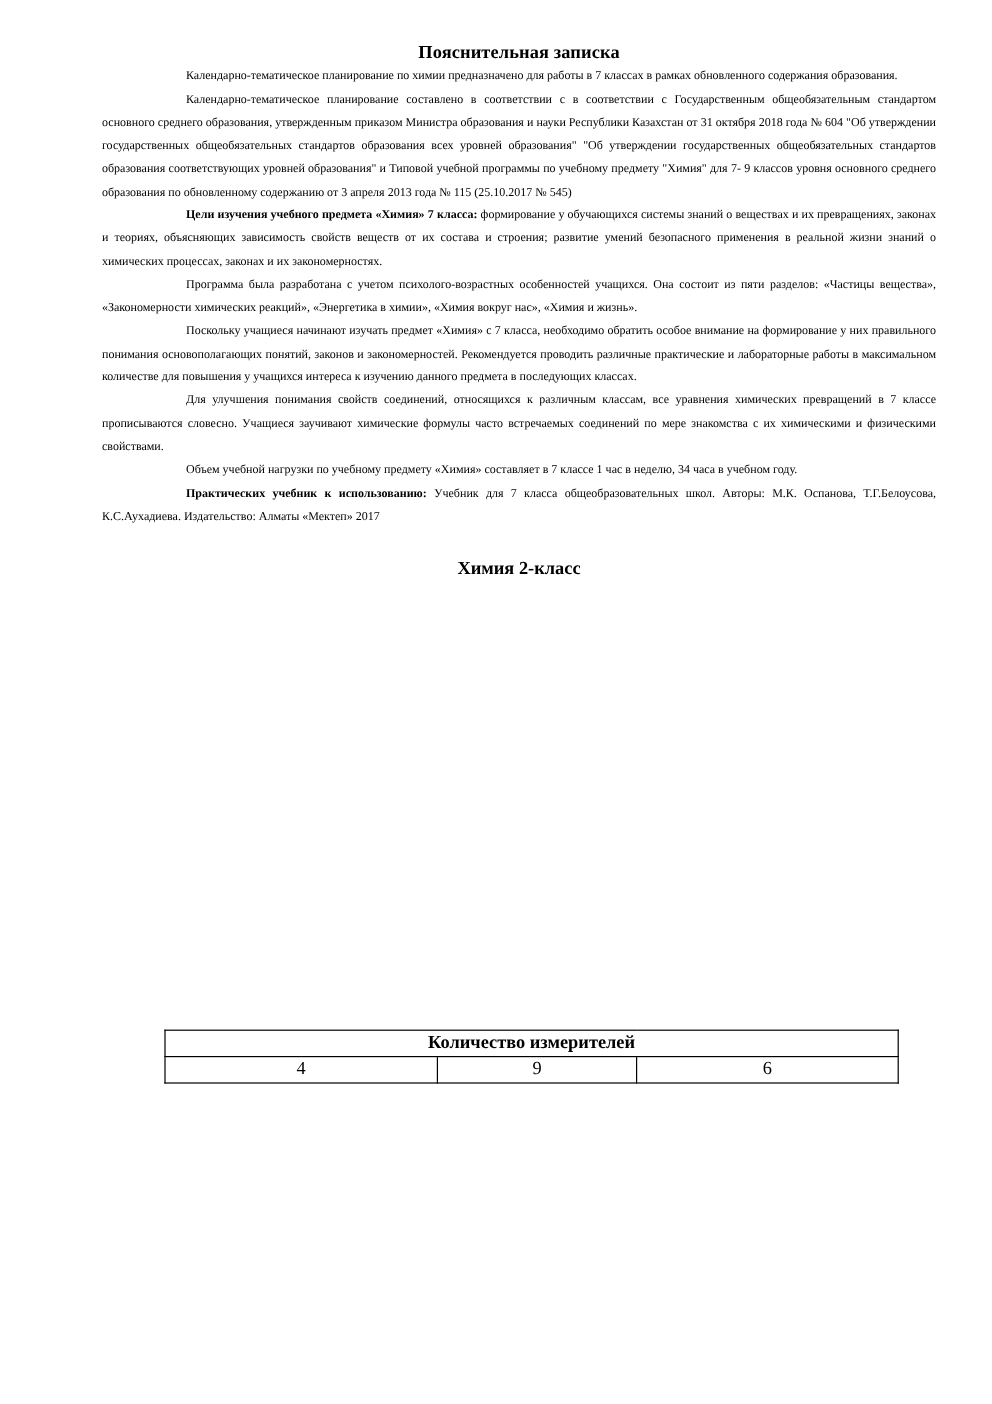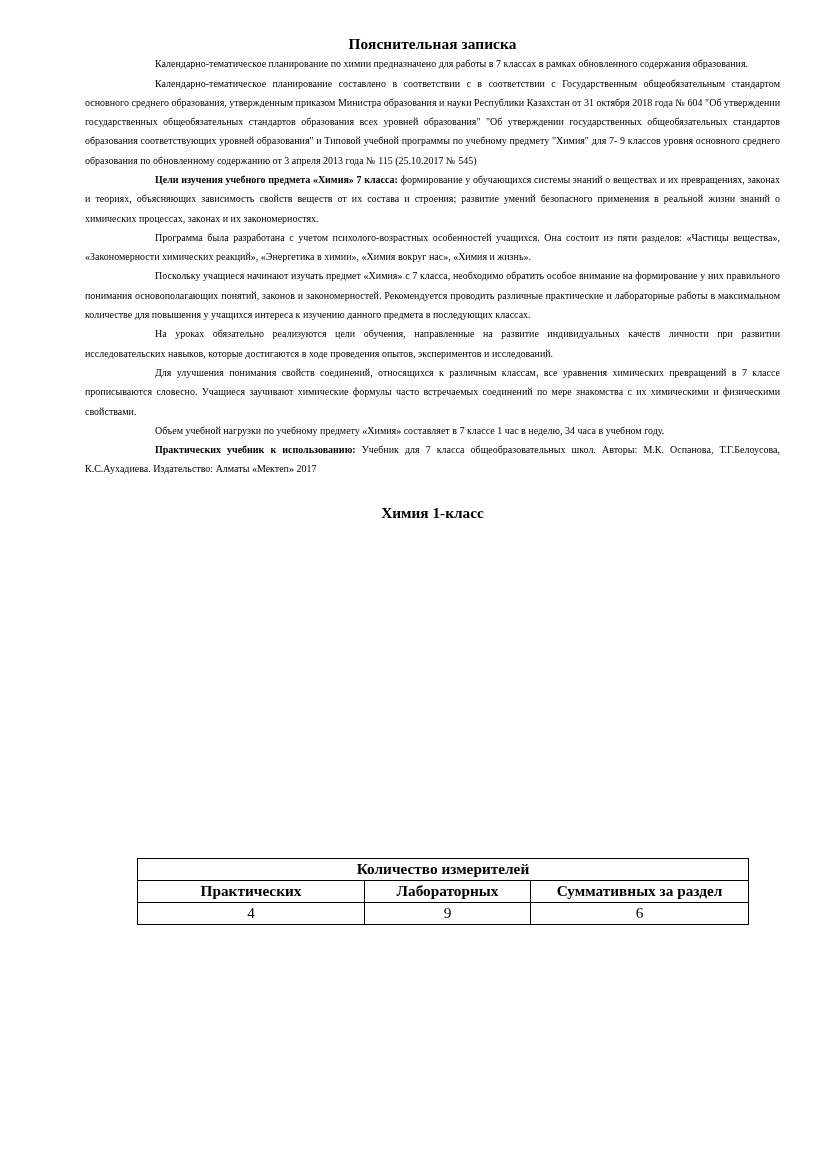--- a/index.html
+++ b/index.html
@@ -117,57 +117,49 @@
 
     <p class="para">
       <span>Программа была разработана с учетом психолого-возрастных особенностей учащихся. Она состоит из пяти разделов: «Частицы вещества», «Закономерности химических реакций», «Энергетика в химии», «Химия вокруг нас», «Химия и жизнь».</span>
     </p>
 
 
     <p class="para">
       <span>Поскольку учащиеся начинают изучать предмет «Химия» с 7 класса, необходимо обратить особое внимание на формирование у них правильного понимания основополагающих понятий, законов и закономерностей. Рекомендуется проводить различные практические и лабораторные работы в максимальном количестве для повышения у учащихся интереса к изучению данного предмета в последующих классах.</span>
     </p>
 
-    <p class="para">
-      <span>На уроках обязательно реализуются цели обучения, направленные на развитие индивидуальных качеств личности при развитии исследовательских навыков, которые достигаются в ходе проведения опытов, экспериментов и исследований.</span>
-    </p>
 
     <p class="para">
       <span>Для улучшения понимания свойств соединений, относящихся к различным классам, все уравнения химических превращений в 7 классе прописываются словесно. Учащиеся заучивают химические формулы часто встречаемых соединений по мере знакомства с их химическими и физическими свойствами.</span>
     </p>
 
     <p class="para">
       <span>Объем учебной нагрузки по учебному предмету «Химия» составляет в 7 классе 1 час в неделю, 34 часа в учебном году.</span>
     </p>
 
     <p class="para">
       <span class="lead">Практических учебник к использованию:</span><span> Учебник для 7 класса общеобразовательных школ. Авторы: М.К. Оспанова, Т.Г.Белоусова, К.С.Аухадиева. Издательство: Алматы «Мектеп» 2017</span>
     </p>
 
     <div class="spacer-md"></div>
 
-    <h2 class="section-heading">Химия 1-класс</h2>
+    <h2 class="section-heading">Химия 2-класс</h2>
 
   </div>
 
   <div class="table-wrap">
     <table class="measures">
       <colgroup>
         <col class="c1">
         <col class="c2">
         <col class="c3">
       </colgroup>
       <thead>
         <tr>
           <th colspan="3">Количество измерителей</th>
-        </tr>
-        <tr>
-          <th>Практических</th>
-          <th>Лабораторных</th>
-          <th>Суммативных за раздел</th>
         </tr>
       </thead>
       <tbody>
         <tr>
           <td class="value">4</td>
           <td class="value">9</td>
           <td class="value">6</td>
         </tr>
       </tbody>
     </table>

